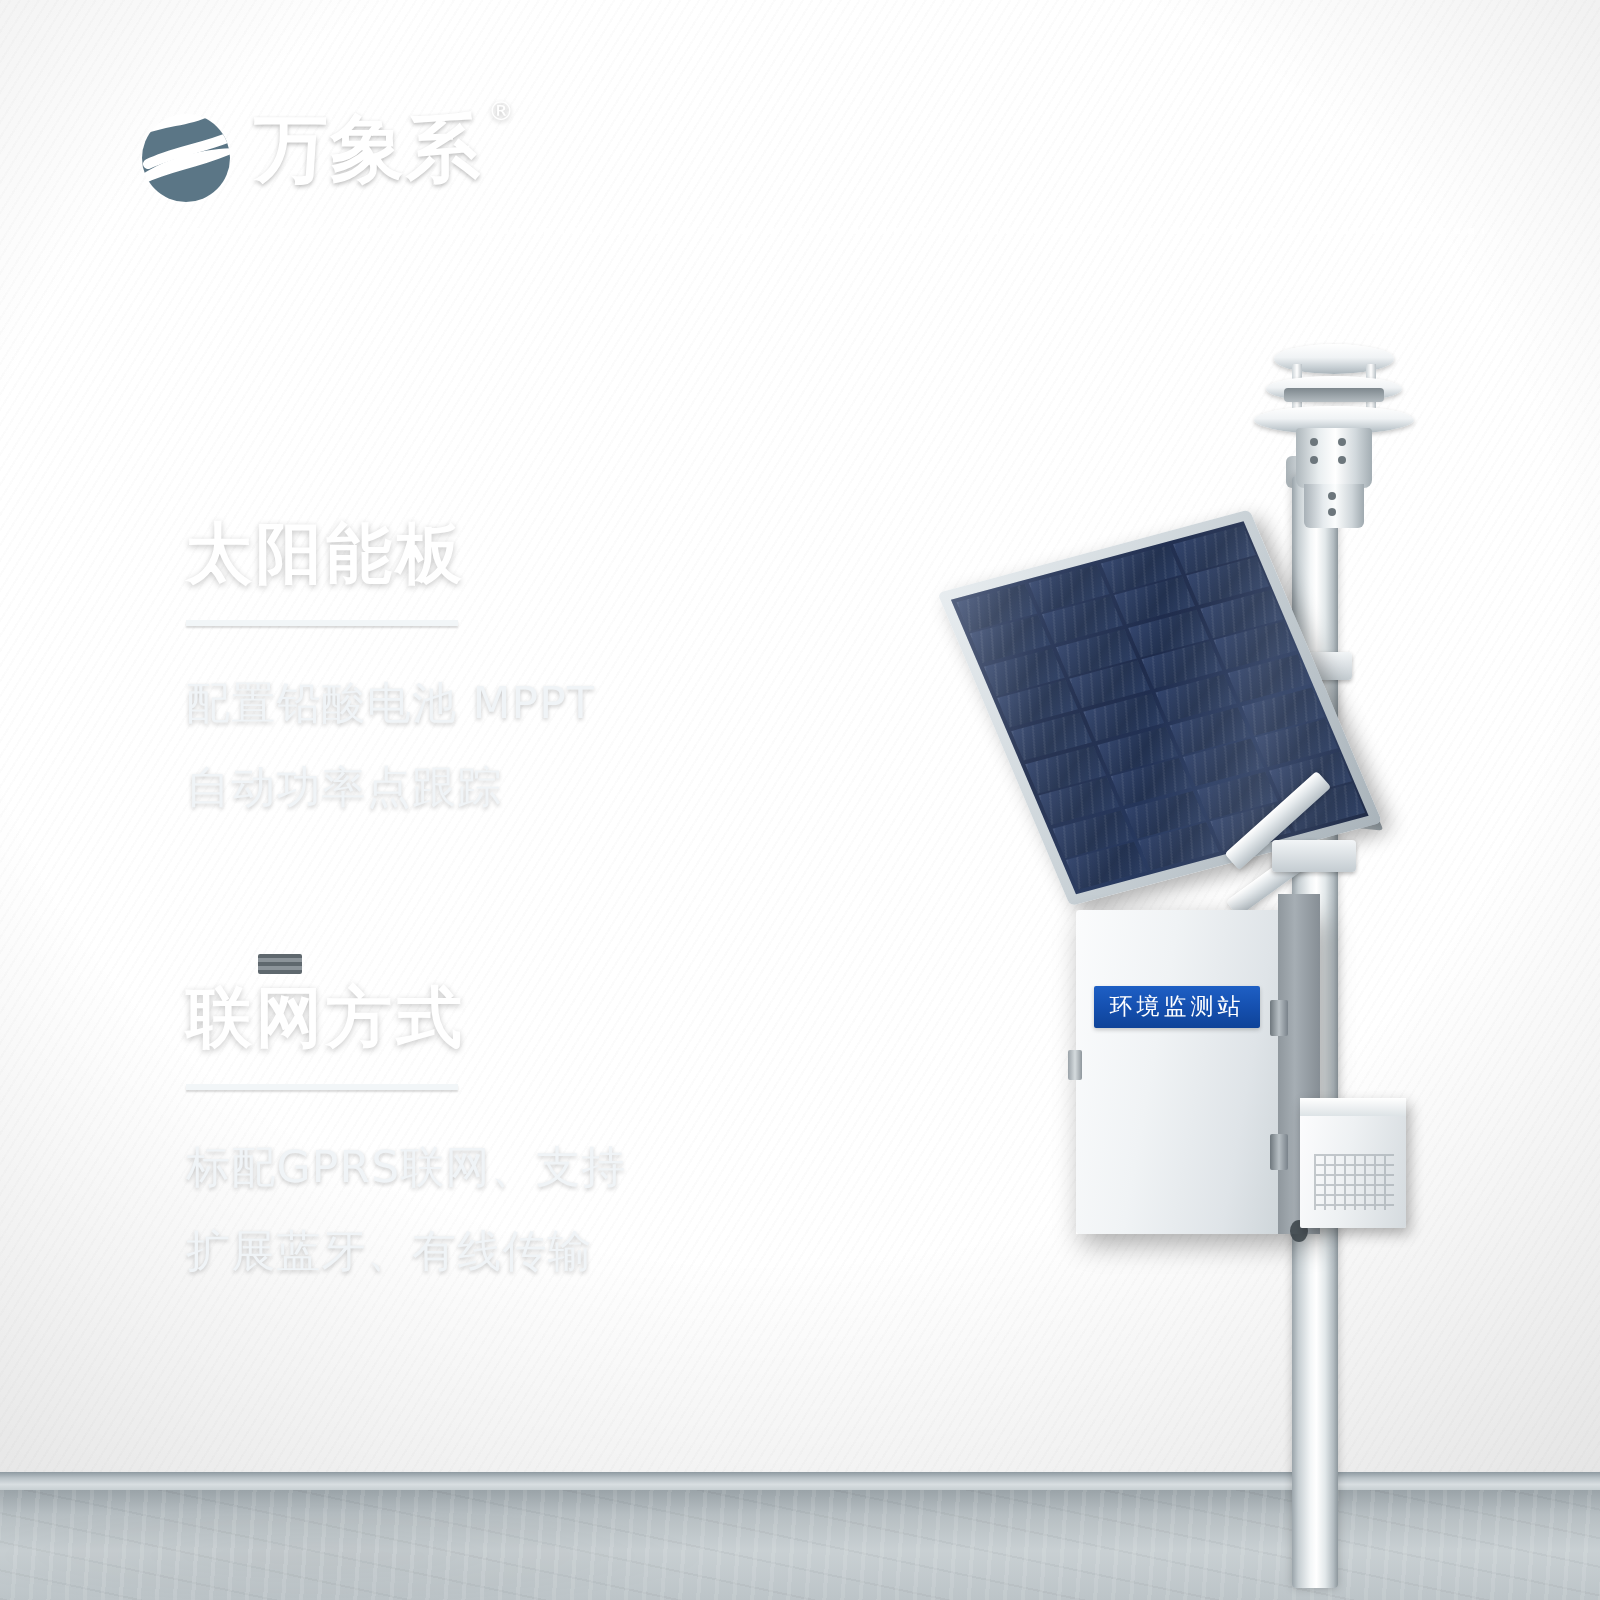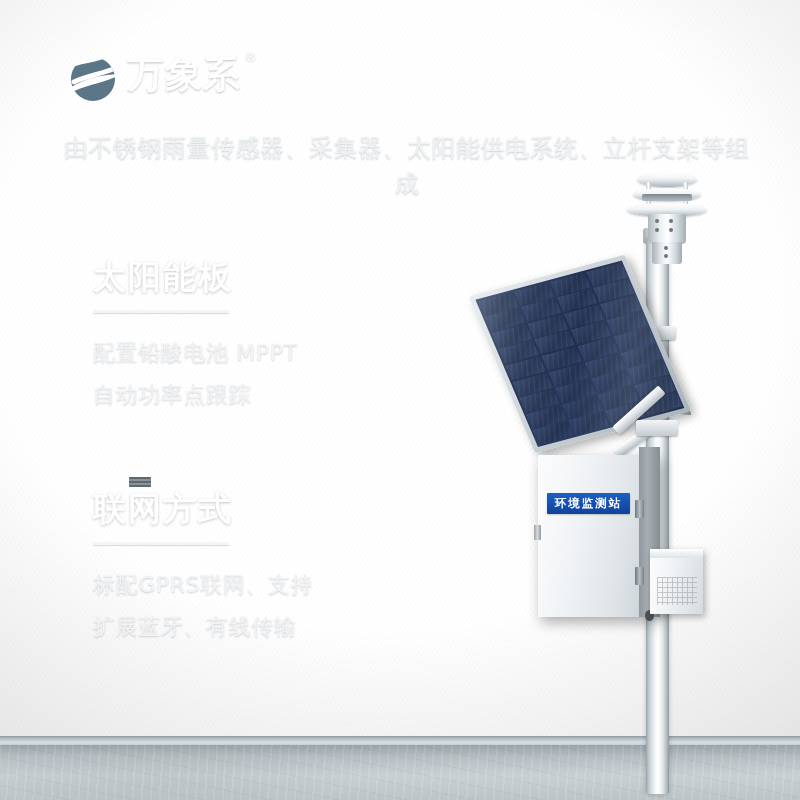--- a/index.html
+++ b/index.html
@@ -331,21 +331,21 @@
     left: 9px; top: 38px;
     width: 83px; height: 21px;
     background: linear-gradient(180deg, #1e5fc4 0%, #1550b0 50%, #0f4398 100%);
     border-radius: 1px;
     display: flex;
     align-items: center;
     justify-content: center;
     color: #ffffff;
     font-size: 11.5px;
     letter-spacing: 2px;
-    font-weight: bold;
+    font-weight: normal;
     font-family: "DejaVu Sans", "Liberation Sans", sans-serif;
     box-shadow: 0 1px 2px rgba(0,0,0,.2);
   }
   .cab-hinge {
     position: absolute;
     width: 7px; height: 15px;
     background: linear-gradient(90deg,#9aa2a8,#d5dbde,#8f979d);
     border-radius: 1px;
   }
   .h-left  { left: -4px; top: 70px; }
@@ -523,21 +523,20 @@
     </span>
     <span class="logo-word">
       <span>万象系</span>
       <span class="logo-reg">®</span>
     </span>
   </div>
 
 
   <div class="dotted-rule"></div>
 
-  <div class="subtitle">由不锈钢雨量传感器、采集器、太阳能供电系统、立杆支架等组成</div>
 
   <div class="feature f1">
     <div class="feature-title">太阳能板</div>
     <div class="feature-rule"></div>
     <div class="feature-lines">
       <div class="feature-line">配置铅酸电池 MPPT</div>
       <div class="feature-line">自动功率点跟踪</div>
     </div>
   </div>
 

